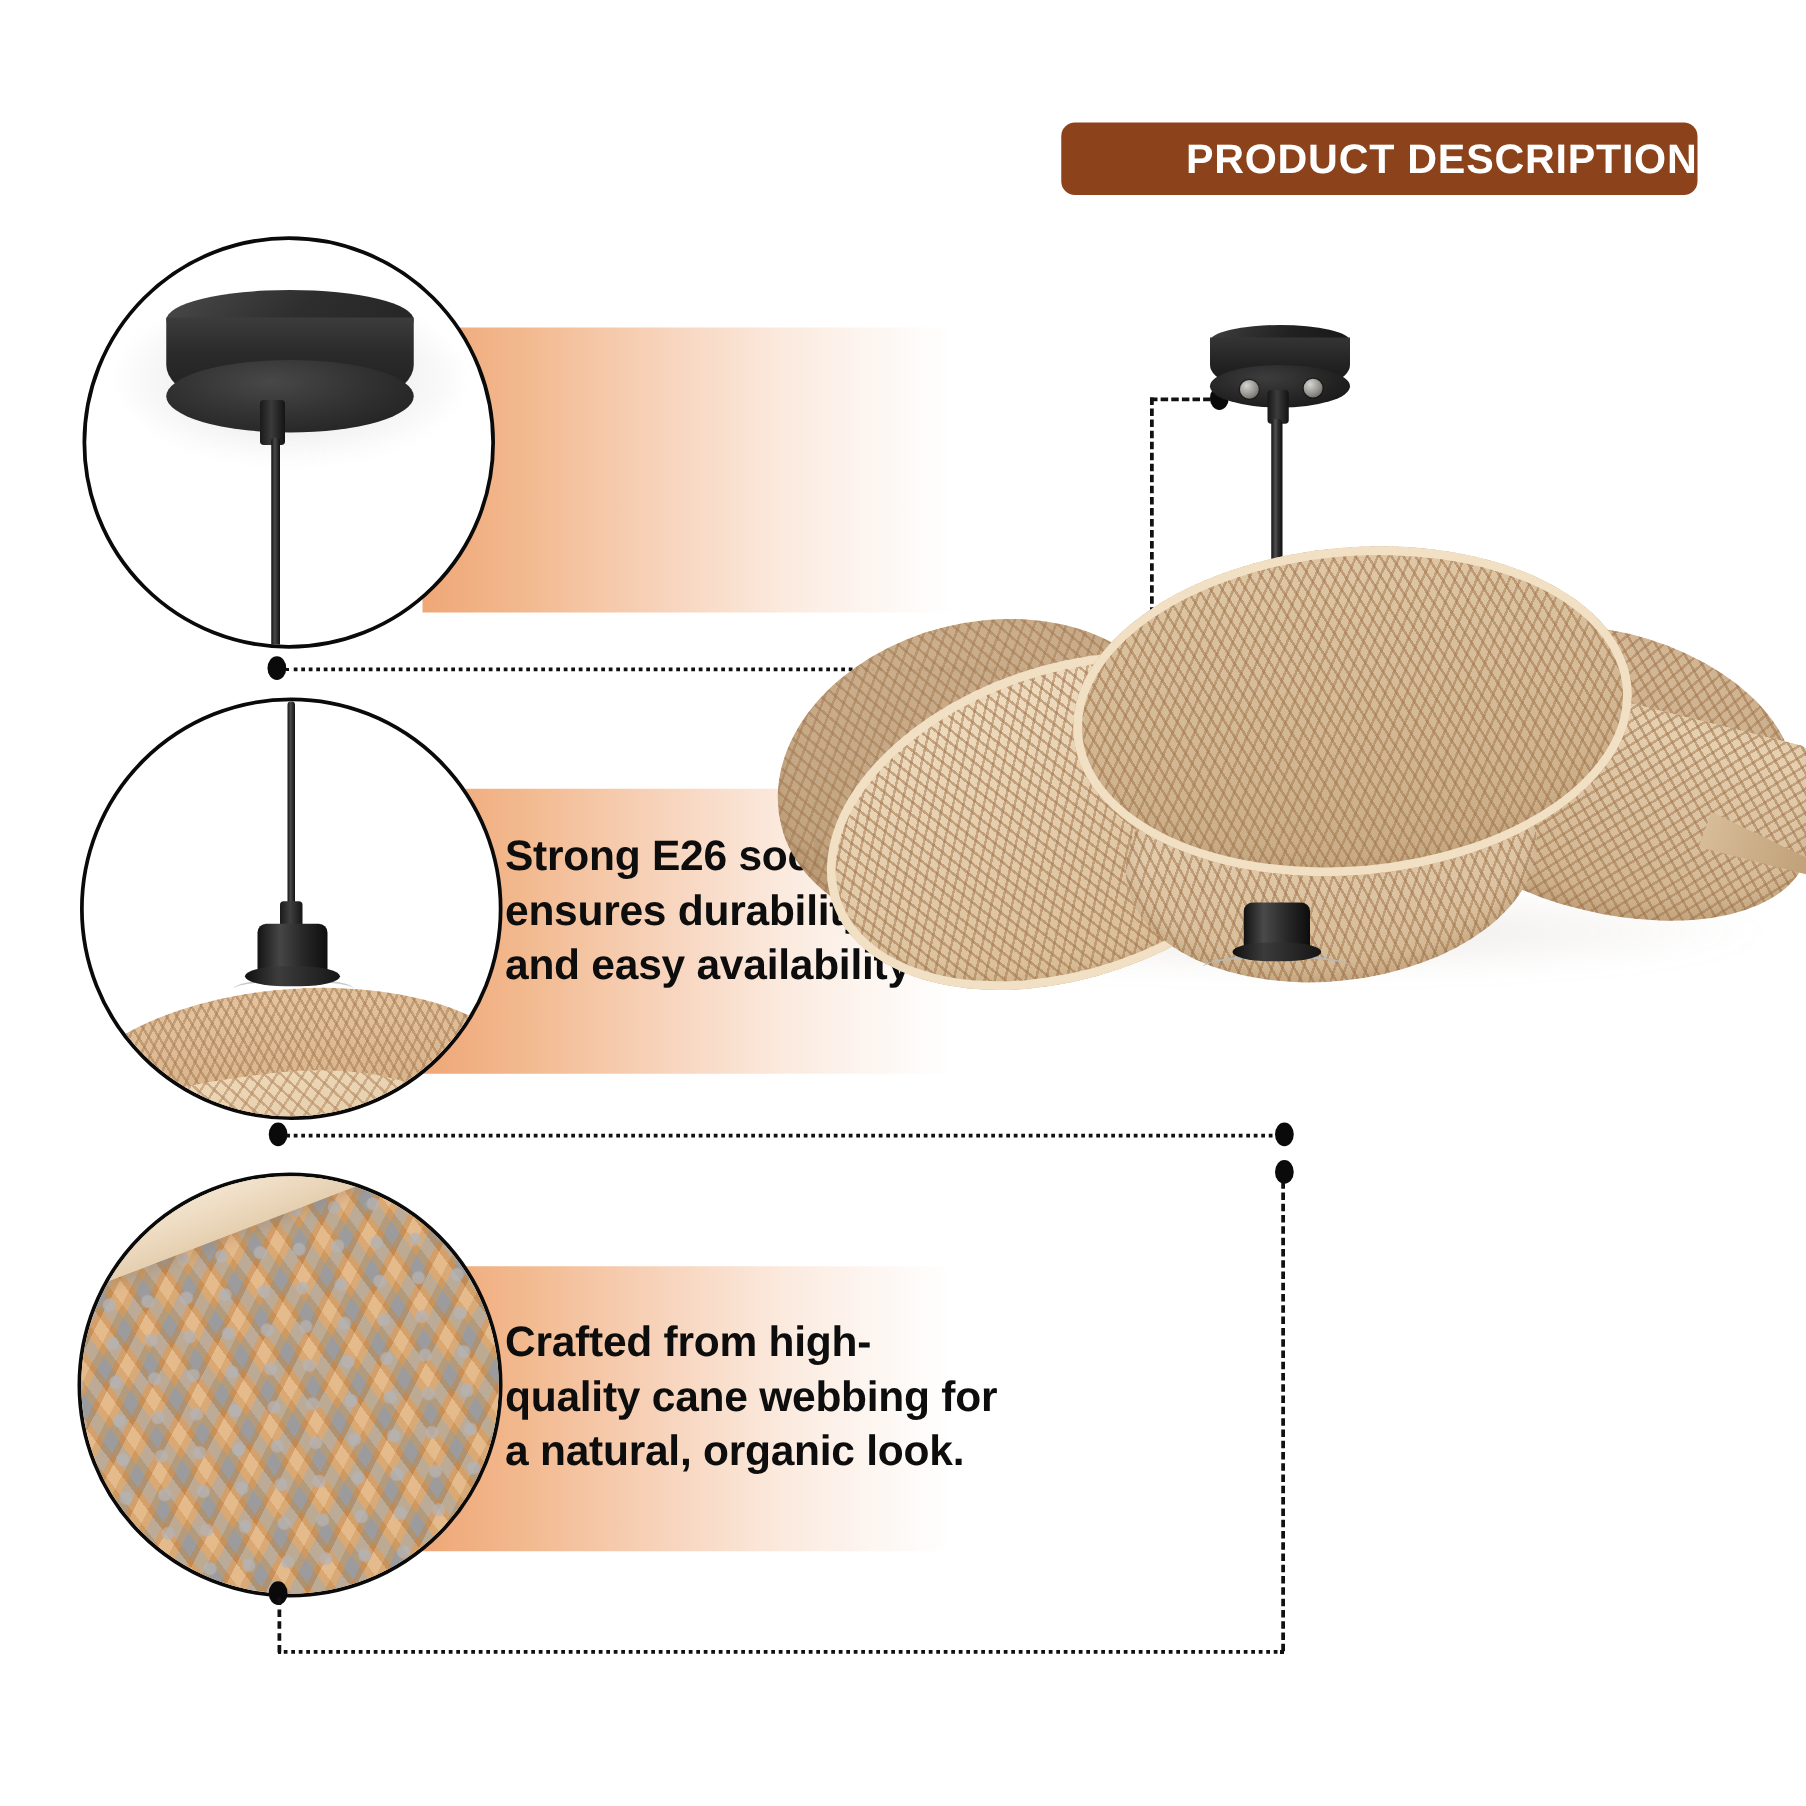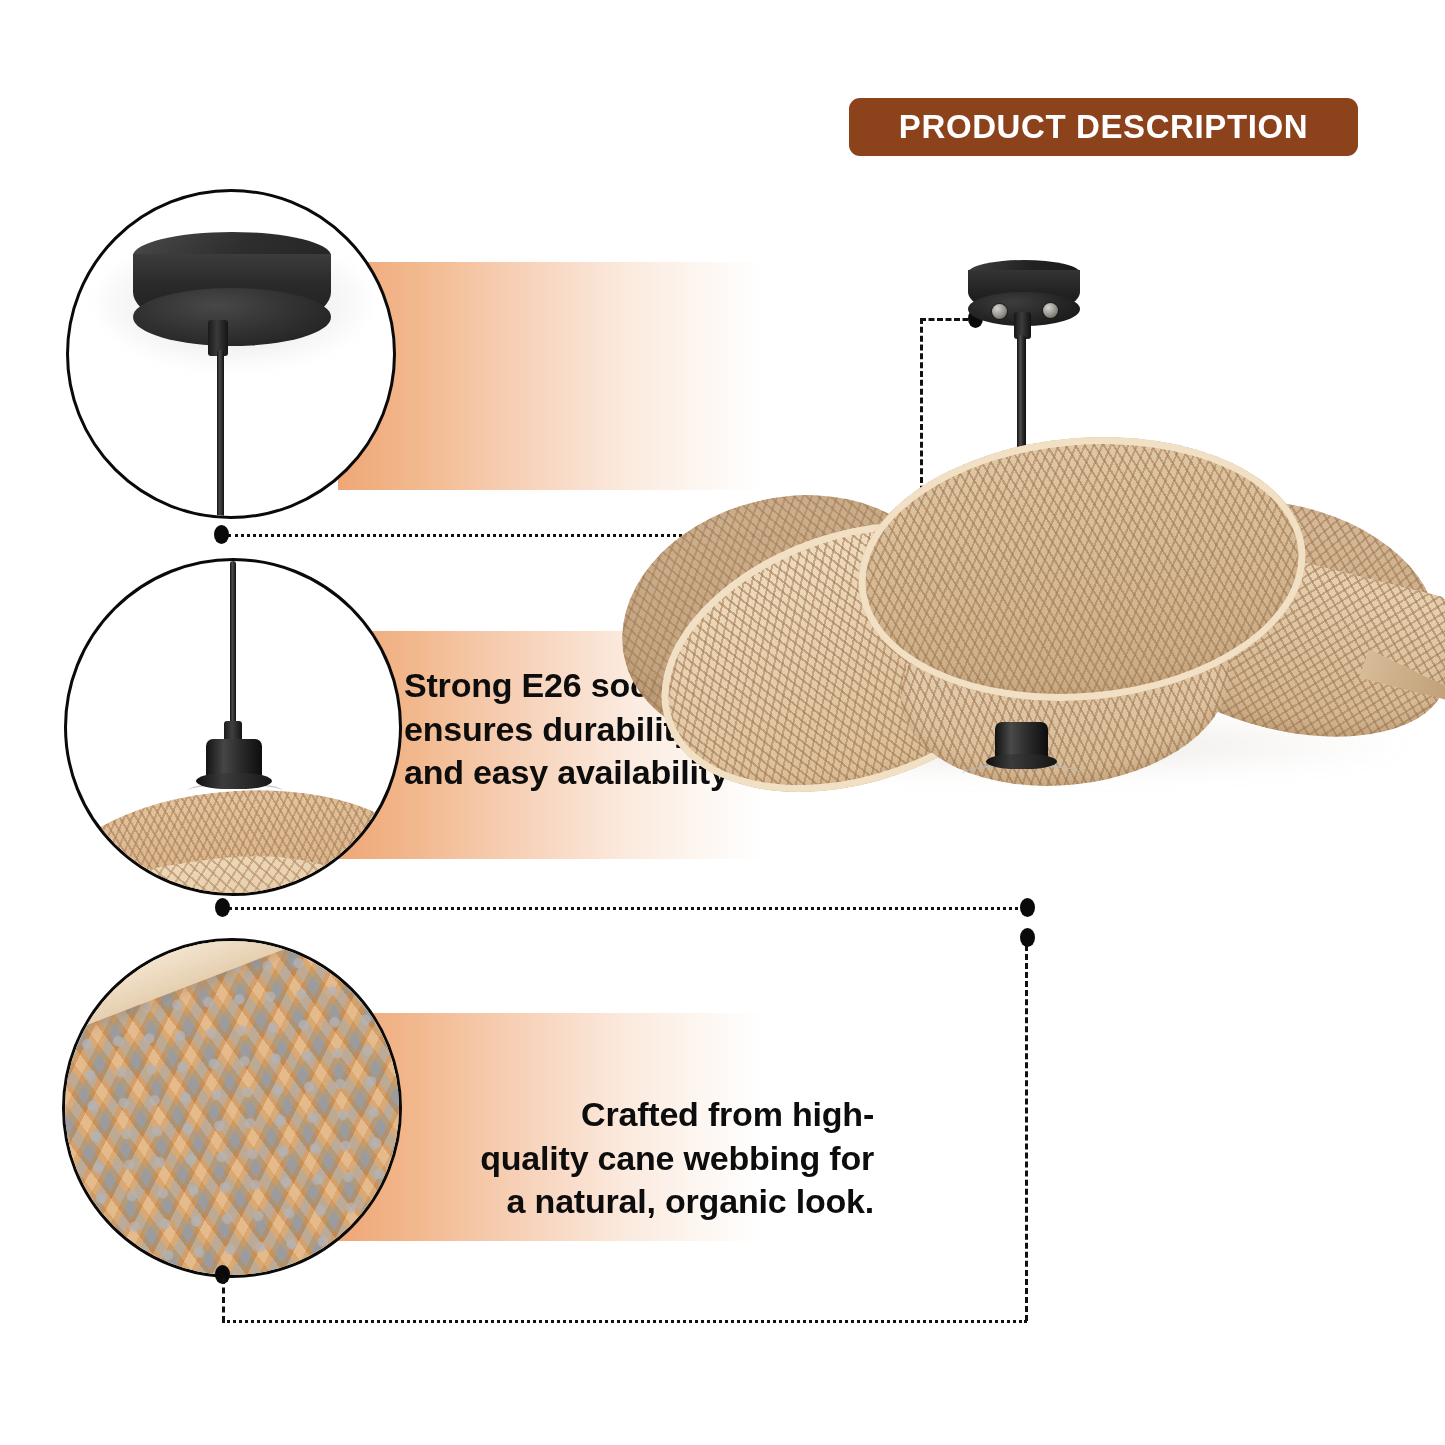--- a/index.html
+++ b/index.html
@@ -10,21 +10,21 @@
     overflow: hidden;
   }
   #stage { position: relative; width: 1445px; height: 1445px; background:#fff; }
 
   
   #badge {
     position: absolute; left: 849px; top: 98px;
     width: 509px; height: 58px;
     background: #8c431c;
     border-radius: 11px;
-    display: flex; align-items: center; justify-content: center;
+    display: flex; align-items: center; justify-content: flex-end;
   }
   #badge .label {
     color: #ffffff;
     font-size: 33px;
     font-weight: bold;
     letter-spacing: 0.6px;
     white-space: nowrap;
   }
 
   
@@ -41,21 +41,21 @@
     position: absolute;
     color: #0d0d0d;
     font-size: 34px;
     font-weight: bold;
     line-height: 1.28;
     letter-spacing: -0.2px;
     white-space: pre-line;
   }
   #copy1 { left: 404px; top: 297px; width: 505px; }
   #copy2 { left: 404px; top: 664px; width: 420px; }
-  #copy3 { left: 404px; top: 1093px; width: 470px; text-align: right; }
+  #copy3 { left: 404px; top: 1053px; width: 470px; }
 
   
   .inset {
     position: absolute;
     border-radius: 50%;
     border: 3px solid #0a0a0a;
     background: #ffffff;
     overflow: hidden;
   }
   #inset1 { left: 66px; top: 189px; width: 330px; height: 330px; }

